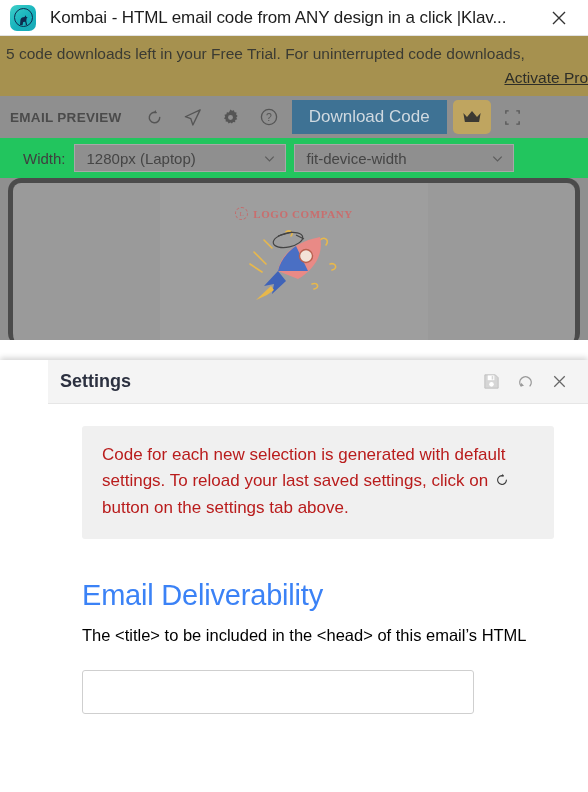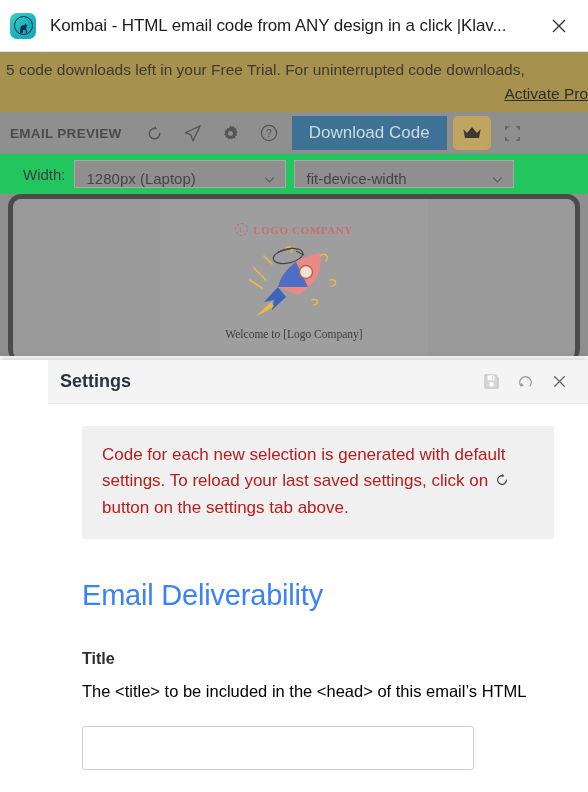--- a/index.html
+++ b/index.html
@@ -6,21 +6,21 @@
   html, body {
     width: 588px; height: 792px;
     font-family: "Liberation Sans", sans-serif;
     background: #ffffff;
     overflow: hidden;
   }
   body { position: relative; }
 
   
   .titlebar {
-    height: 52px;
+    height: 36px;
     background: #ffffff;
     display: flex;
     align-items: center;
     padding: 0 14px 0 10px;
     border-bottom: 1px solid #e2e2e2;
   }
   .app-icon {
     width: 26px; height: 26px;
     border-radius: 7px;
     background: linear-gradient(140deg, #3fd0c9 0%, #17b3bd 55%, #1aa8b6 100%);
@@ -132,21 +132,21 @@
   }
   .width-label {
     font-size: 15px;
     color: #3f3f3f;
     margin-right: 8px;
   }
   .select {
     height: 28px;
     border: 1px solid #a8a8a8;
     background: #8f8f8f;
-    display: flex; align-items: flex-end;
+    display: flex; align-items: center;
     padding: 0 8px 0 12px;
     color: #454545;
     font-size: 15px;
     justify-content: space-between;
   }
   .sel-width { width: 212px; }
   .sel-fit { width: 220px; margin-left: 8px; }
   .chev { margin-left: 10px; color: #5c5c5c; display:flex; }
 
   
@@ -403,21 +403,20 @@
           <path d="M44 47 L30 62 L40 60 L38 70 L52 57 Z" fill="#3f63b8"></path>
           <path d="M37 62 L22 76 L33 71 L40 66 Z" fill="#e8b84b"></path>
           <g stroke="#444" stroke-width="1.2" fill="none">
             <ellipse cx="54" cy="16" rx="15" ry="7" transform="rotate(-12 54 16)"></ellipse>
             <path d="M44 12 L58 8"></path>
             <path d="M62 11 L70 15"></path>
           </g>
         </svg>
       </div>
 
-      <div class="welcome-text">Welcome to [Logo Company]</div>
     </div>
   </div>
 </div>
 
 <div class="settings-panel">
 
   <div class="settings-header">
     <div class="settings-title">Settings</div>
 
     <div class="sh-icon">
@@ -451,18 +450,17 @@
         <svg width="16" height="16" viewBox="0 0 20 20" aria-hidden="true">
           <path d="M15.5 10 A5.5 5.5 0 1 1 11.6 4.8" stroke="#3c3c3c" stroke-width="1.4" fill="none" stroke-linecap="round"></path>
           <path d="M11 2.2 L12.2 5.2 L9.1 5.6 Z" fill="#3c3c3c"></path>
         </svg>
       </span>
       <span>button on the settings tab above.</span>
     </div>
 
     <div class="section-title">Email Deliverability</div>
 
-    <div class="field-label">Title</div>
     <div class="field-desc">The &lt;title&gt; to be included in the &lt;head&gt; of this email’s HTML</div>
 
     <input class="text-input" type="text" placeholder="" style="">
   </div>
 </div>
 
 </body></html>

